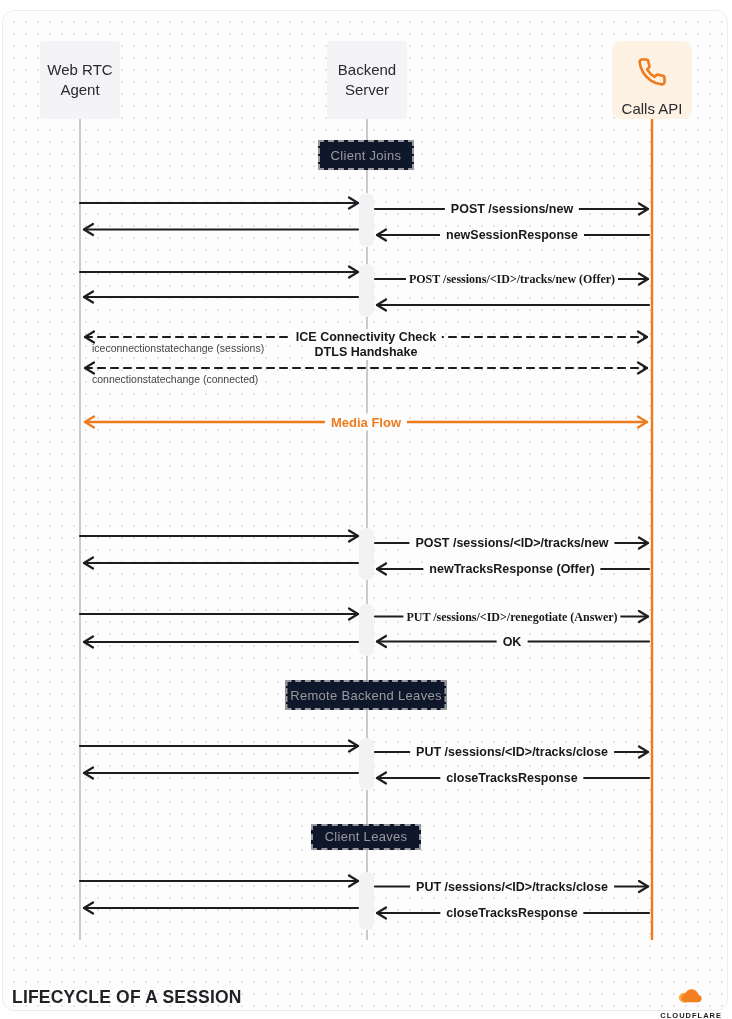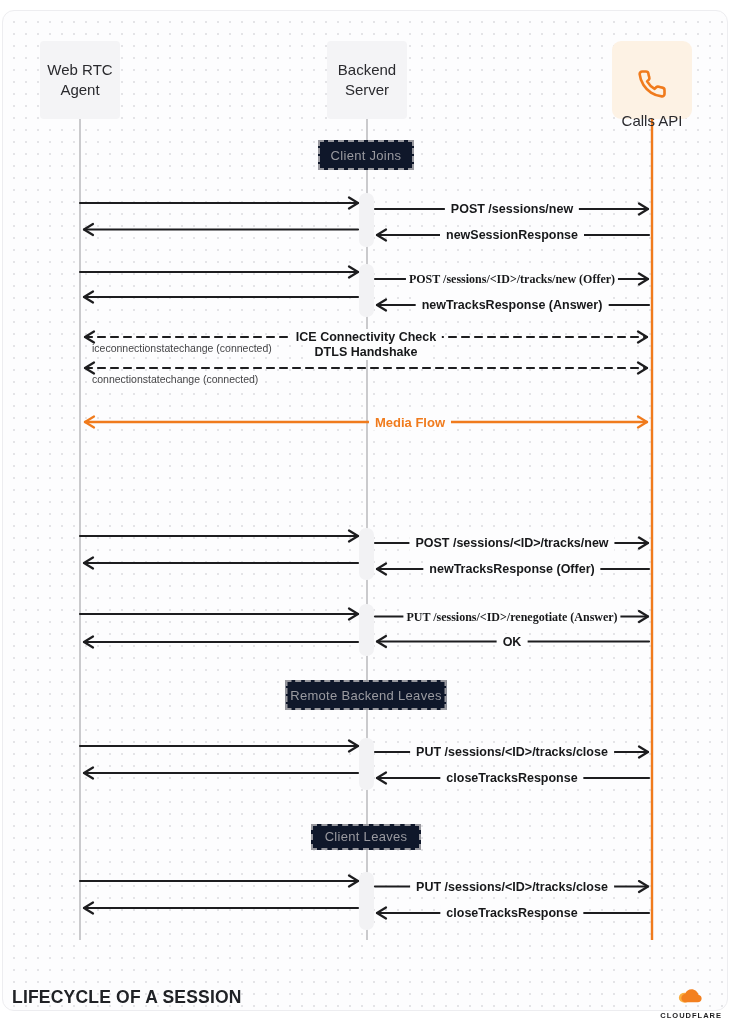--- a/index.html
+++ b/index.html
@@ -9,31 +9,31 @@
         background-color:#fdfdfe;border:1px solid #ededf0;border-radius:12px;
         background-image:radial-gradient(circle,#e4e4e7 1.1px,transparent 1.25px);
         background-size:12px 12px;background-position:5px 5px;box-sizing:border-box;}
   svg.layer{position:absolute;left:0;top:0;pointer-events:none;}
 
   
   .actor{position:absolute;top:41px;width:80px;height:78px;display:flex;flex-direction:column;
         align-items:center;justify-content:center;text-align:center;border-radius:4px;
         font-weight:normal;font-size:15px;line-height:1.35;color:#2a2a2e;}
   .actor.gray{background:#f4f4f6;}
-  .actor.calls{background:#fdf2e4;border-radius:9px;justify-content:space-between;padding-top:28px;box-sizing:border-box;}
+  .actor.calls{background:#fdf2e4;border-radius:9px;justify-content:flex-end;padding-top:28px;box-sizing:border-box;}
   .actor.calls .alabel{margin-top:7px;}
 
   
   .act{position:absolute;left:359px;width:15px;background:#f2f2f4;border-radius:7px;}
 
   
   .msg{position:absolute;transform:translate(-50%,-50%);white-space:nowrap;
        background:#fdfdfe;padding:1px 6px;font-weight:bold;font-size:12.5px;color:#17181a;}
   .msg.long{font-size:12px;padding:1px 3px;font-family:Liberation Serif, serif;}
-  .msg.orange{color:#f07b1d;font-size:13px;margin-left:44px;}
+  .msg.orange{color:#f07b1d;font-size:13px;}
   .evt{position:absolute;transform:translateY(-50%);white-space:nowrap;
        font-size:10.5px;color:#454547;}
 
   
   .phase{position:absolute;transform:translate(-50%,-50%);left:366px;
        border:2px dashed #98989e;background:#0f172a;color:#9a9aa0;
        display:flex;align-items:center;justify-content:center;
        font-size:13px;letter-spacing:.3px;white-space:nowrap;box-sizing:border-box;}
 
   
@@ -105,23 +105,22 @@
       <line x1="358" y1="908" x2="84" y2="908" marker-end="url(#ab)"></line>
       <line x1="649" y1="913" x2="377" y2="913" marker-end="url(#ab)"></line>
     </g>
 
     <line x1="85" y1="422" x2="647" y2="422" stroke="#f07b1d" stroke-width="2.4" stroke-linecap="round" marker-start="url(#ao)" marker-end="url(#ao)"></line>
   </svg>
 
   <div class="msg" style="left:512px;top:209px;">POST /sessions/new</div>
   <div class="msg" style="left:512px;top:235px;">newSessionResponse</div>
   <div class="msg long" style="left:512px;top:279px;">POST /sessions/&lt;ID&gt;/tracks/new (Offer)</div>
-  <div class="msg" style="left:512px;top:305px;">newTracksResponse (Answer)</div>
   <div class="msg" style="left:366px;top:337px;">ICE Connectivity Check</div>
-  <div class="evt" style="left:92px;top:347.5px;">iceconnectionstatechange (connected)</div>
+  <div class="evt" style="left:92px;top:347.5px;">iceconnectionstatechange (sessions)</div>
   <div class="msg" style="left:366px;top:352px;">DTLS Handshake</div>
   <div class="evt" style="left:92px;top:378.5px;">connectionstatechange (connected)</div>
   <div class="msg orange" style="left:366px;top:422px;">Media Flow</div>
   <div class="msg" style="left:512px;top:543px;">POST /sessions/&lt;ID&gt;/tracks/new</div>
   <div class="msg" style="left:512px;top:569px;">newTracksResponse (Offer)</div>
   <div class="msg long" style="left:512px;top:616.5px;">PUT /sessions/&lt;ID&gt;/renegotiate (Answer)</div>
   <div class="msg" style="left:512px;top:641.5px;">OK</div>
   <div class="msg" style="left:512px;top:752px;">PUT /sessions/&lt;ID&gt;/tracks/close</div>
   <div class="msg" style="left:512px;top:778px;">closeTracksResponse</div>
   <div class="msg" style="left:512px;top:886.5px;">PUT /sessions/&lt;ID&gt;/tracks/close</div>

